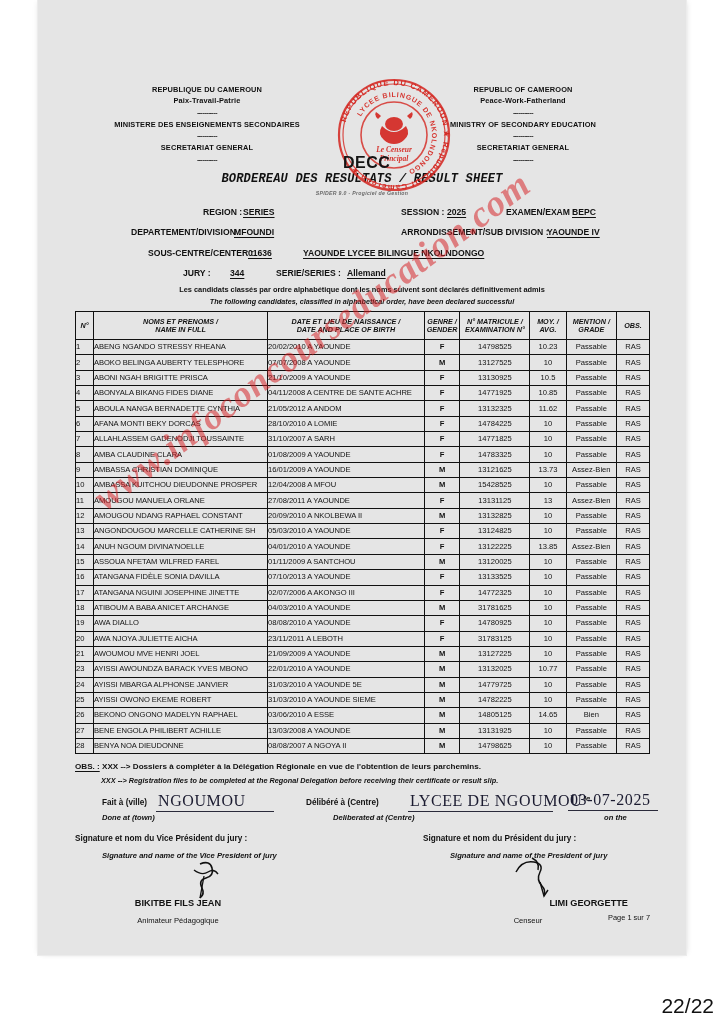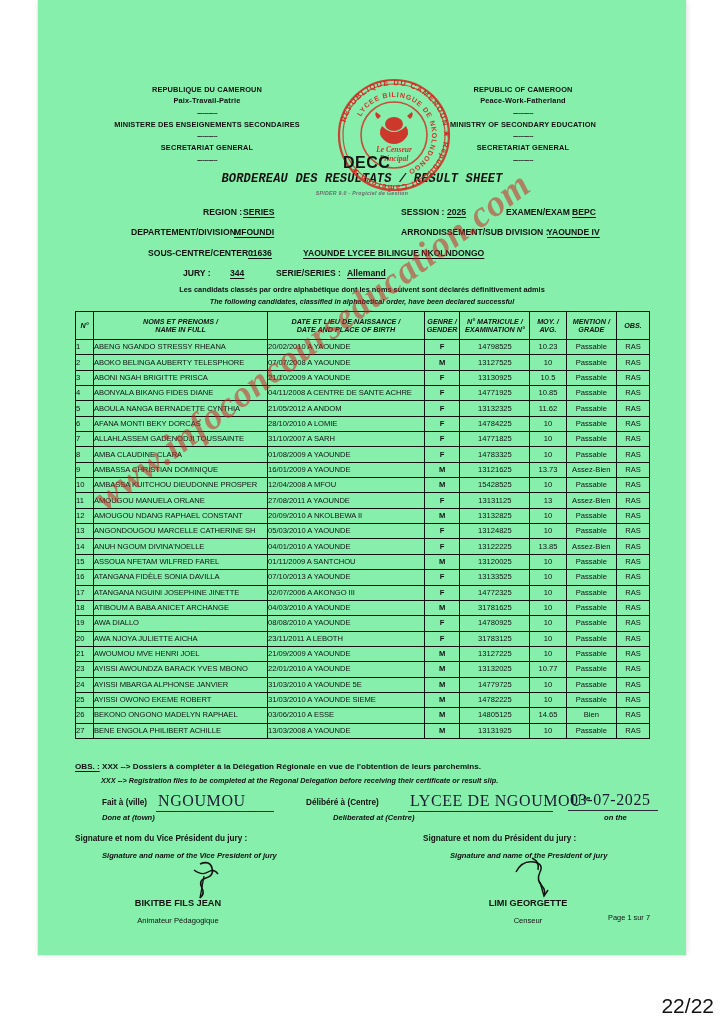--- a/index.html
+++ b/index.html
@@ -4,21 +4,21 @@
 <style>
   html,body{margin:0;padding:0;}
   body{
     width:724px;height:1024px;background:#ffffff;
     font-family:"Liberation Sans",sans-serif;
     -webkit-font-smoothing:antialiased;
     position:relative;overflow:hidden;
   }
   .page{
     position:absolute;left:38px;top:0px;width:648px;height:955px;
-    background:#86efac;
+    background:#e5e5e5;
     box-shadow:0 0 0 1px #ececec, 2px 0 6px -2px rgba(0,0,0,.18), -2px 0 6px -2px rgba(0,0,0,.10);
   }
   .sheet{position:absolute;inset:0;overflow:hidden;}
 
   
   .watermark{
     position:absolute;left:60px;top:330px;width:520px;height:330px;
     pointer-events:none;z-index:6;
   }
   .watermark span{
@@ -489,20 +489,30 @@
           <tr>
             <td class="c-no">27</td>
             <td class="c-name">BENE ENGOLA PHILIBERT ACHILLE</td>
             <td class="c-birth">13/03/2008 A YAOUNDE</td>
             <td class="c-gen">M</td>
             <td class="c-mat">13131925</td>
             <td class="c-moy">10</td>
             <td class="c-men">Passable</td>
             <td class="c-obs">RAS</td>
           </tr>
+          <tr>
+            <td class="c-no">28</td>
+            <td class="c-name">BENYA NOA DIEUDONNE</td>
+            <td class="c-birth">08/08/2007 A NGOYA II</td>
+            <td class="c-gen">M</td>
+            <td class="c-mat">14798625</td>
+            <td class="c-moy">10</td>
+            <td class="c-men">Passable</td>
+            <td class="c-obs">RAS</td>
+          </tr>
         </tbody>
   </table>
 
   <div class="watermark">
     <span>www.infoconcourseducation.com</span>
   </div>
 
   <div class="obs">
     <div class="o1">
       <u>OBS. :</u>
@@ -538,21 +548,21 @@
       <path d="M26 16 l-4 22" fill="none" stroke="#111" stroke-width="1.3"></path>
     </svg>
     <svg class="scribble" style="left:470px;top:70px;" width="60" height="44" viewBox="0 0 60 44">
       <path d="M8 16 q6 -12 18 -10 q10 2 6 10 q-4 8 2 14 q4 4 2 10" fill="none" stroke="#111" stroke-width="1.5"></path>
       <path d="M24 2 q8 4 6 12" fill="none" stroke="#111" stroke-width="1.4"></path>
       <path d="M32 26 l4 14 l4 -6" fill="none" stroke="#111" stroke-width="1.4"></path>
     </svg>
 
     <span class="nm" style="left:40px;top:112px;width:200px;">BIKITBE FILS JEAN</span>
     <span class="role" style="left:40px;top:130px;width:200px;">Animateur Pédagogique</span>
-    <span class="nm" style="left:390px;top:112px;width:200px;">LIMI GEORGETTE</span>
+    <span class="nm" style="left:390px;top:112px;width:200px;text-align:right;">LIMI GEORGETTE</span>
     <span class="role" style="left:390px;top:130px;width:200px;">Censeur</span>
   </div>
 
   <div class="pg">Page 1 sur 7</div>
  </div>
 </div>
 
 <div class="corner">22/22</div>
 
 </body></html>

